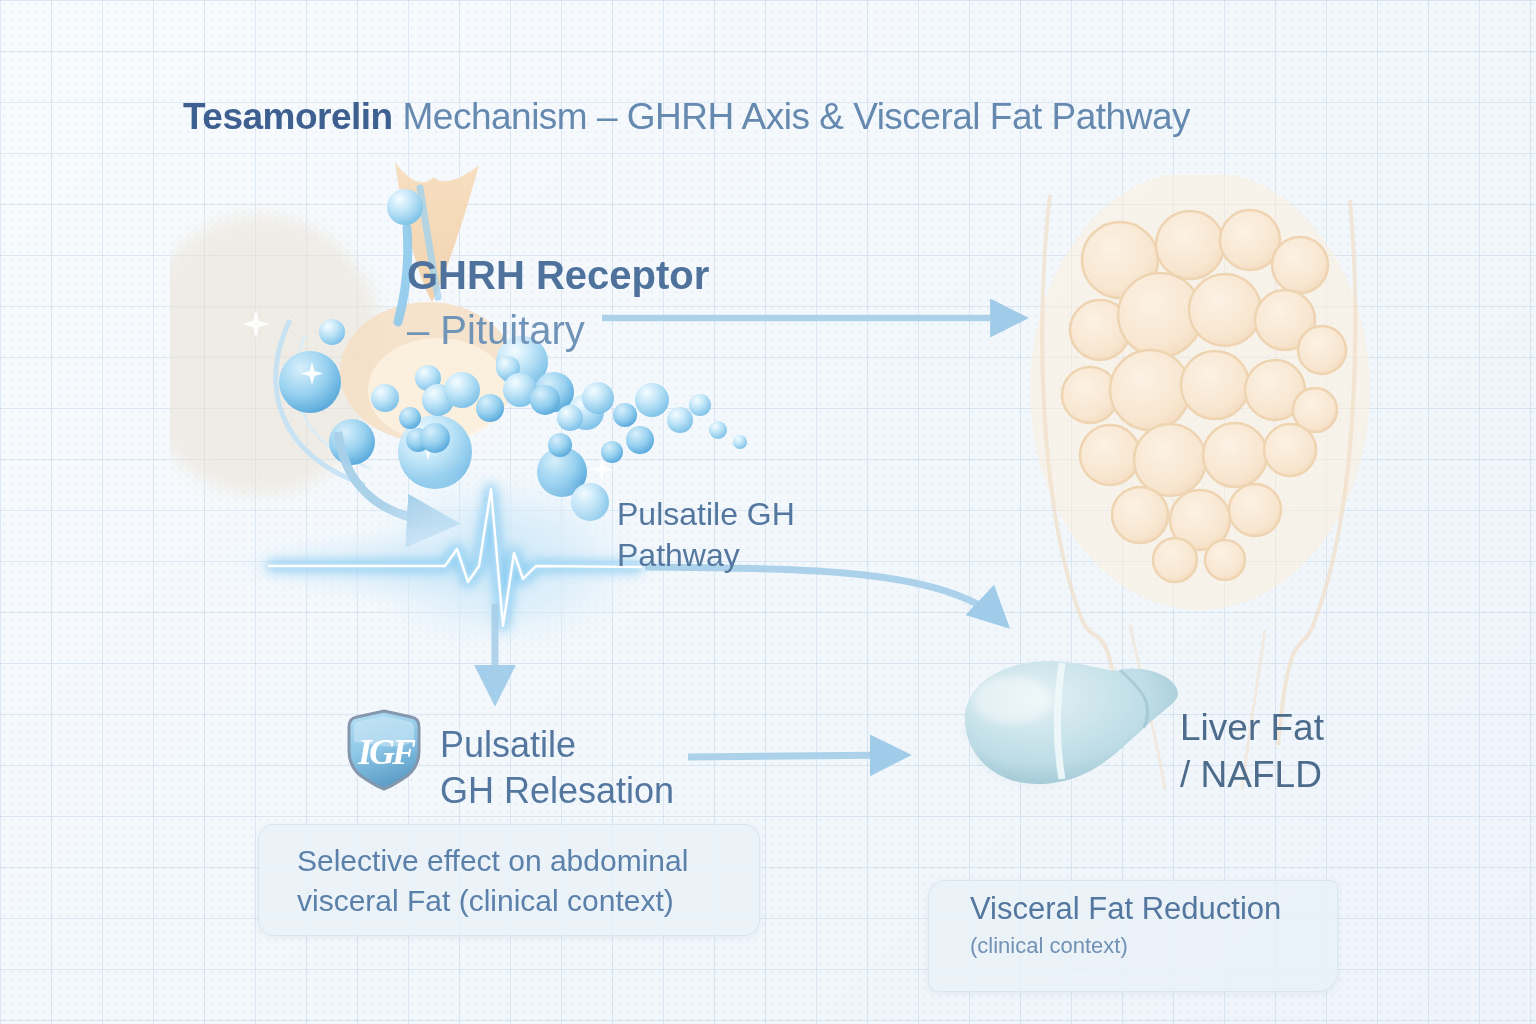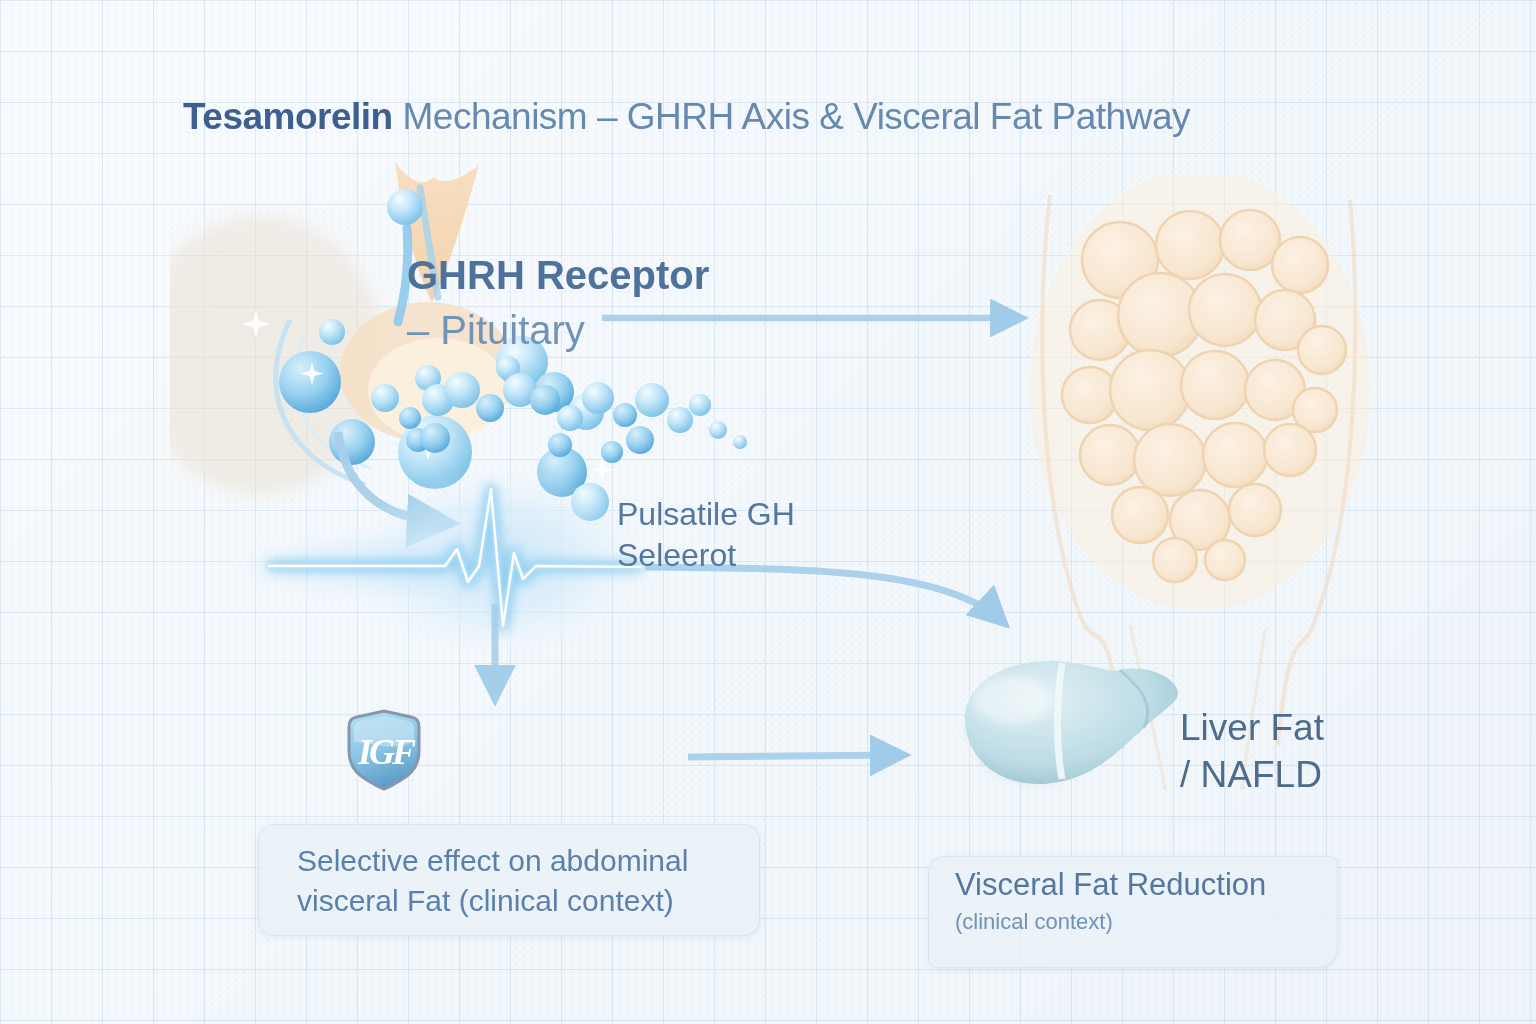--- a/index.html
+++ b/index.html
@@ -34,22 +34,22 @@
     background:rgba(233,241,248,.82);
     border:1px solid rgba(214,228,240,.9);
     box-shadow:0 2px 6px rgba(160,185,210,.18);
     color:#5b80aa;
   }
   .callout-left{
     left:258px;top:824px;width:502px;height:112px;border-radius:16px;
     padding:16px 38px;font-size:30px;line-height:1.32;
   }
   .callout-right{
-    left:928px;top:856px;width:410px;height:112px;border-radius:18px 8px 20px 10px;
-    padding:10px 26px;
+    left:928px;top:880px;width:410px;height:112px;border-radius:18px 8px 20px 10px;
+    padding:10px 41px;
   }
   .callout-right .head{font-size:31px;color:#54779f;}
   .callout-right .sub{font-size:22px;color:#7191b5;line-height:1.3;margin-top:5px;}
   svg{display:block;}
   .noevt{pointer-events:none;}
 </style>
 </head>
 <body>
 
 <div class="canvas">
@@ -248,23 +248,27 @@
 
   <h1 class="title"><span class="emph">Tesamorelin</span><span> Mechanism – GHRH Axis &amp; Visceral Fat Pathway</span></h1>
 
   <div class="label lbl-receptor">
     <div class="l1">GHRH Receptor</div>
     <div class="l2">– Pituitary</div>
   </div>
 
   <div class="label lbl-release">
     <div>Pulsatile GH</div>
-    <div>Seleerot</div>
-  </div>
-
+    <div>Pathway</div>
+  </div>
+
+  <div class="label lbl-igf">
+    <div>Pulsatile</div>
+    <div>GH Relesation</div>
+  </div>
 
   <div class="label lbl-liver">
     <div>Liver Fat</div>
     <div>/ NAFLD</div>
   </div>
 
   <div class="callout callout-left">
     <div>Selective effect on abdominal</div>
     <div>visceral Fat (clinical context)</div>
   </div>

